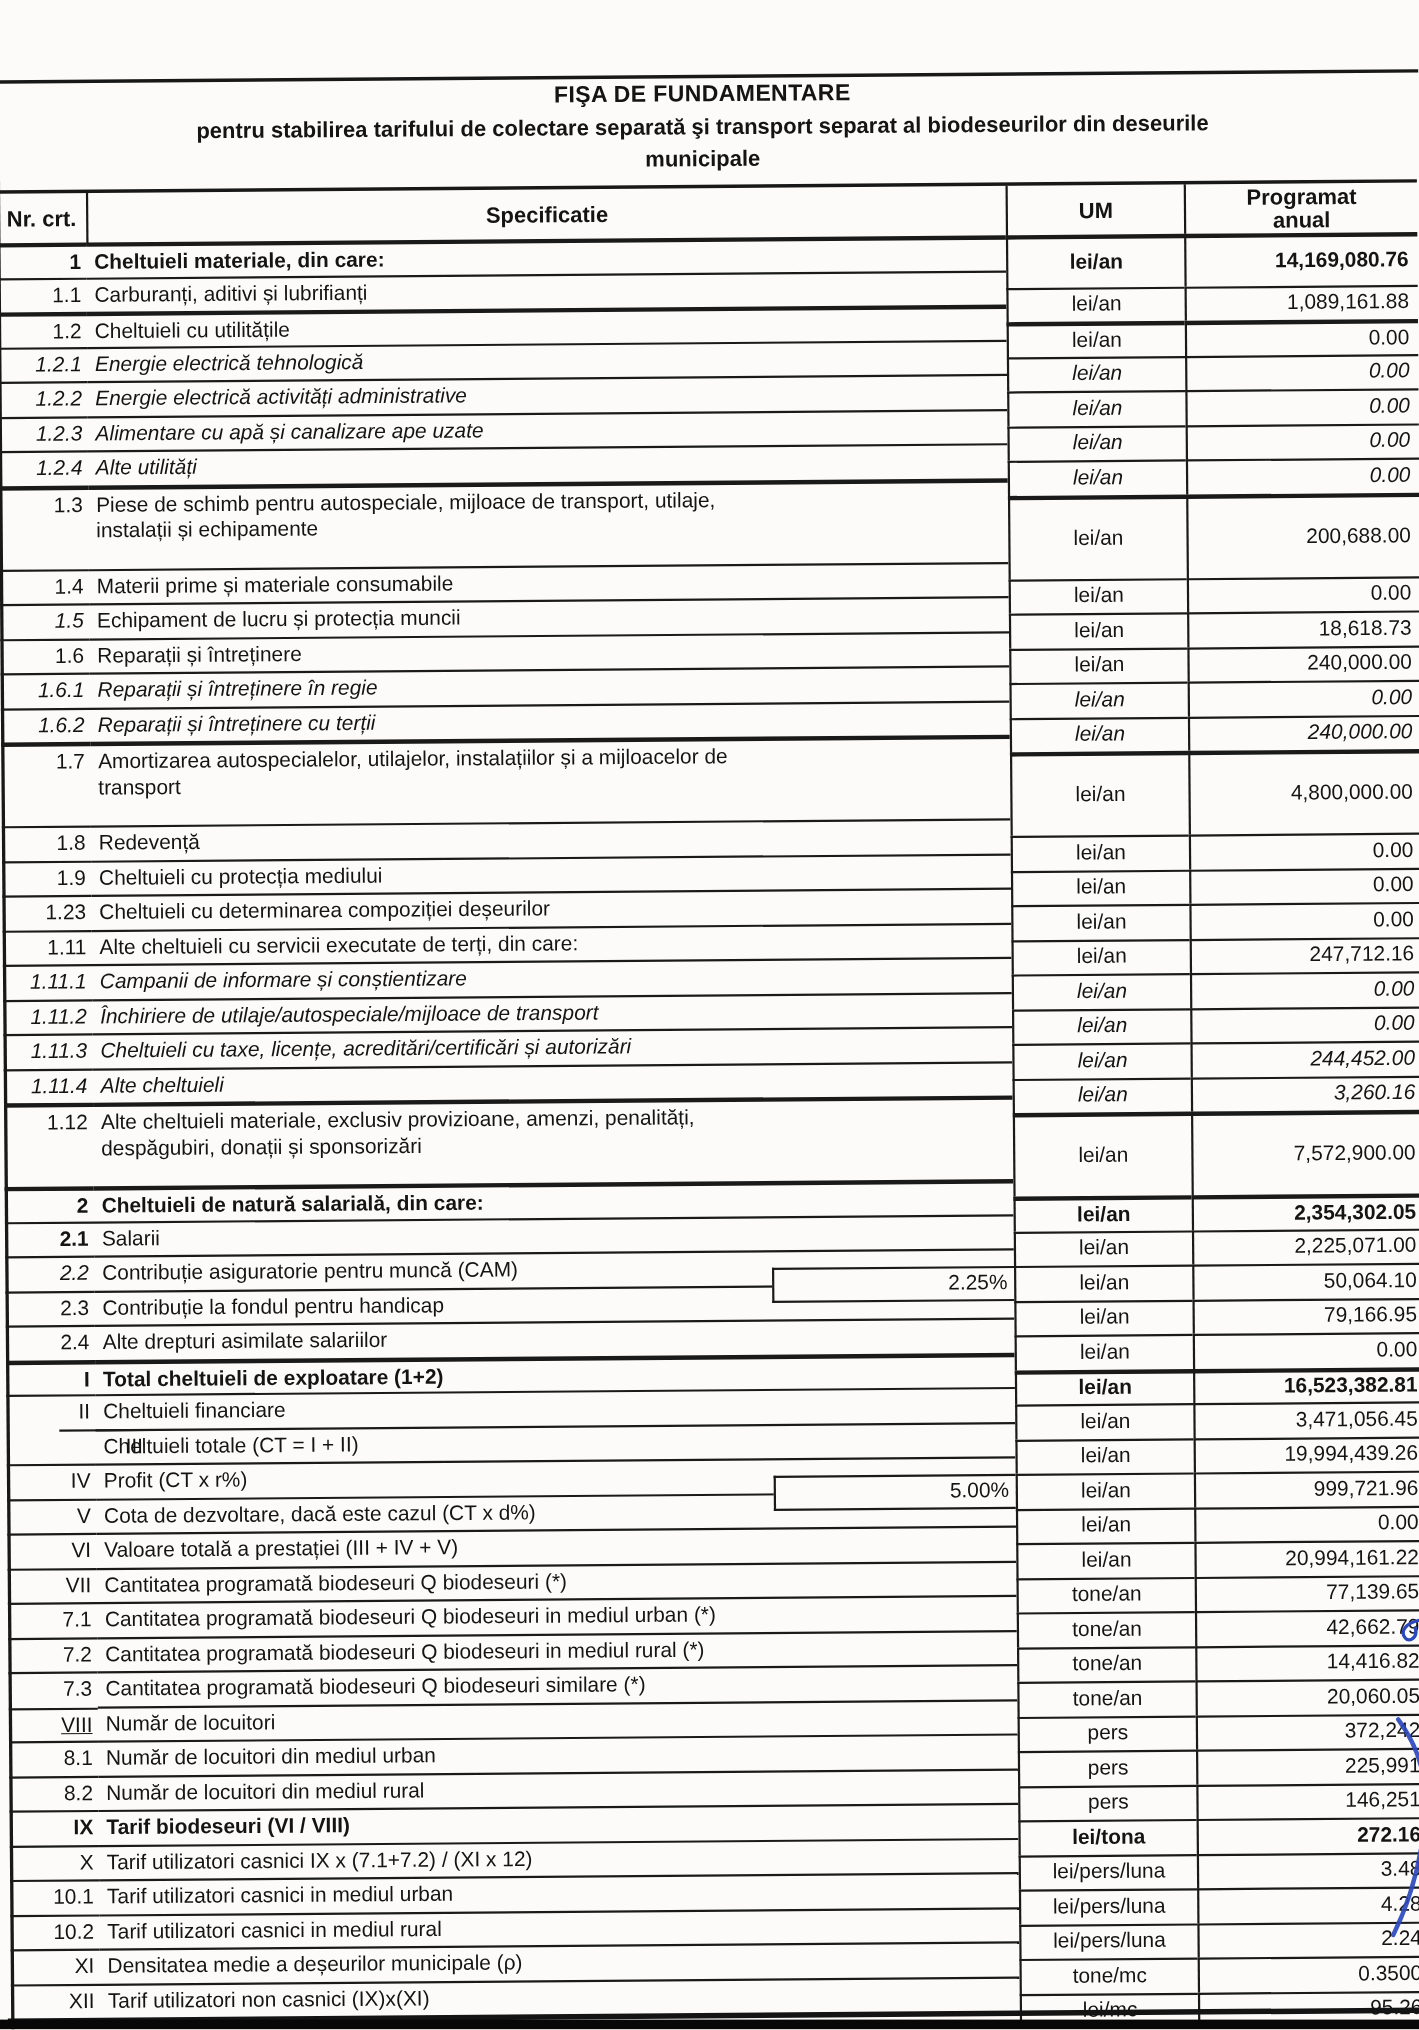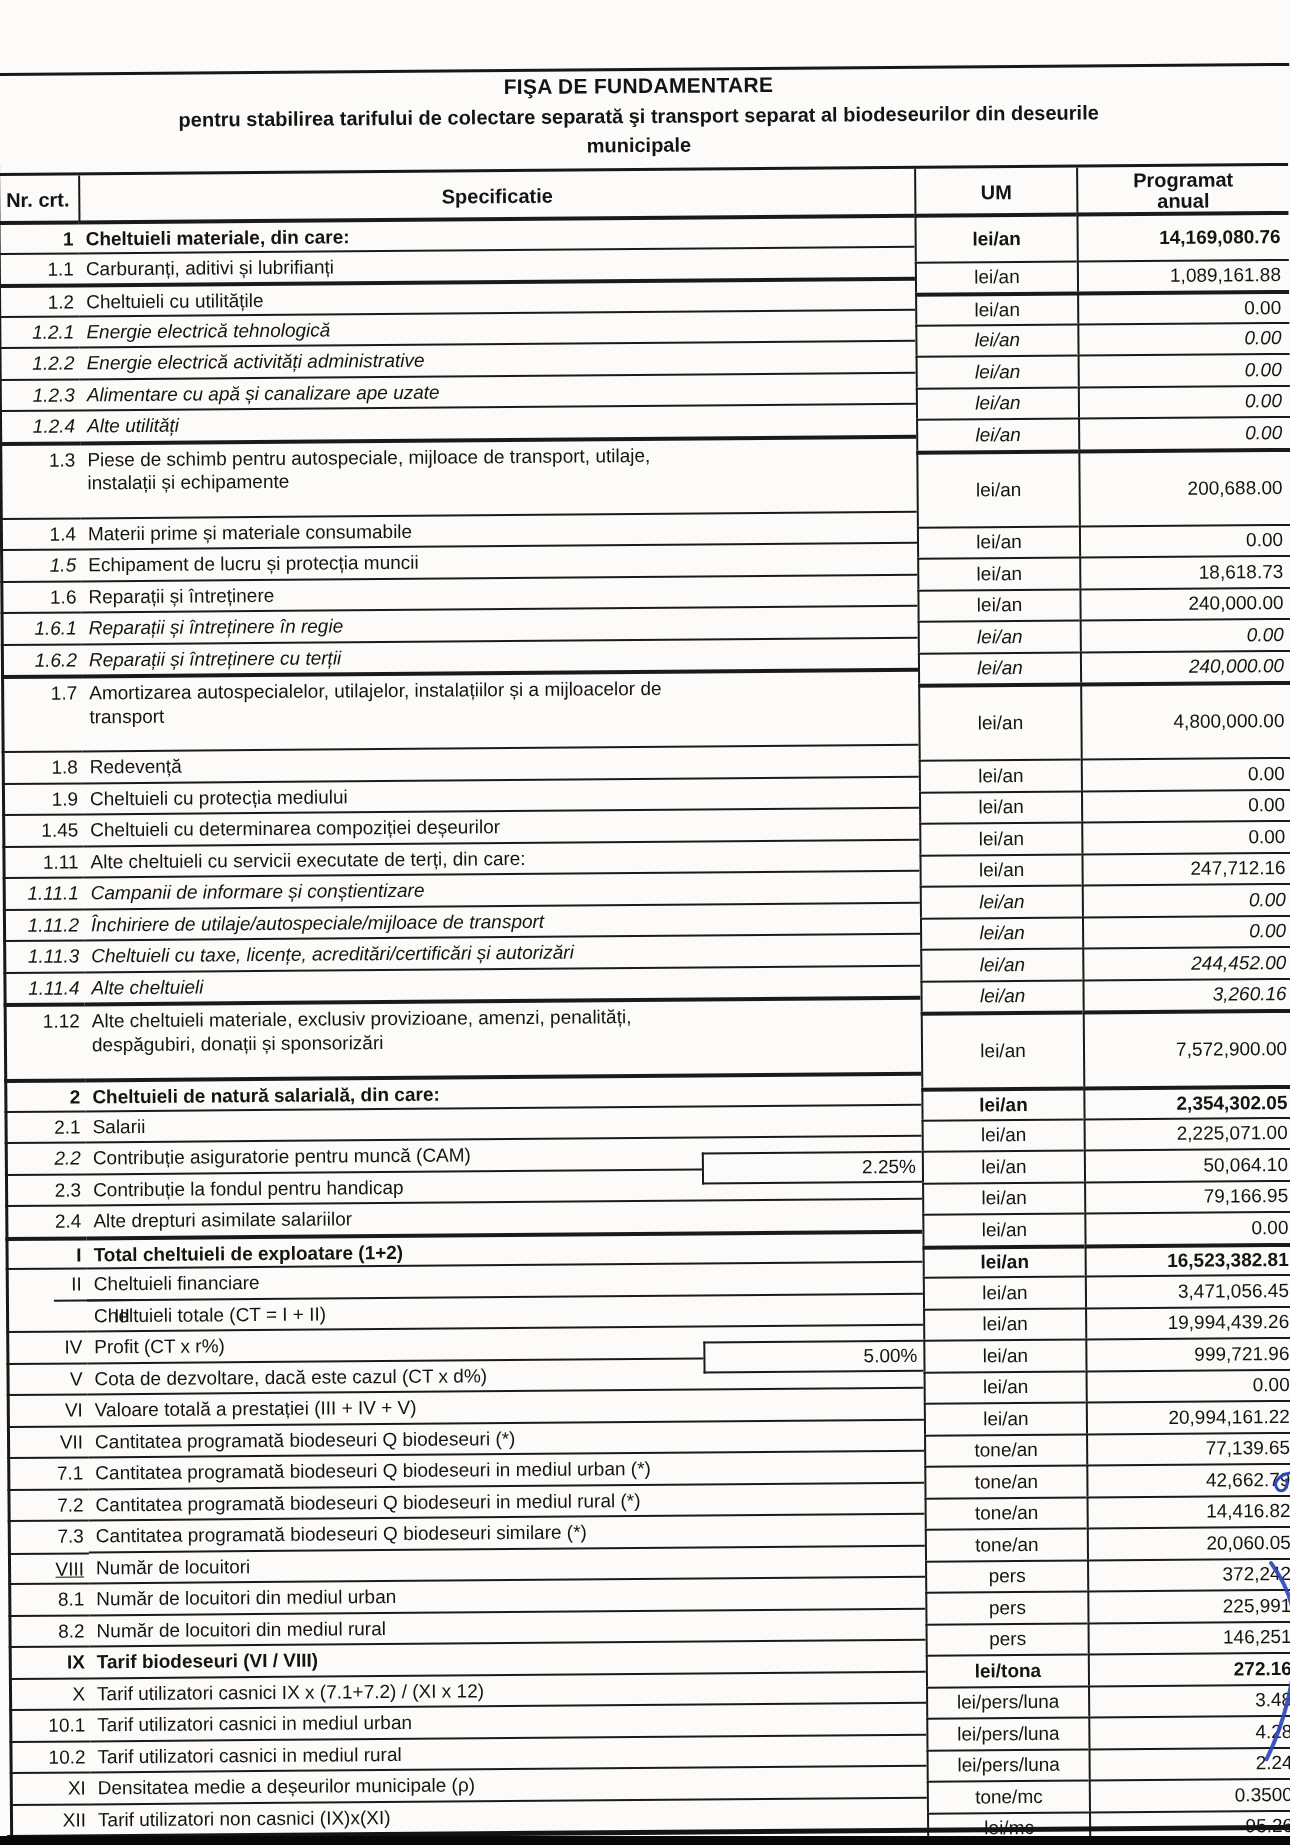--- a/index.html
+++ b/index.html
@@ -118,21 +118,21 @@
         <div class="cell off um th" style="left: 920px; top: 686px; width: 162px; height: 76px;">lei/an</div>
         <div class="cell off val th" style="left: 1082px; top: 686px; width: 212px; height: 76px;">4,800,000.00</div>
         <div class="cell lbl nr" style="left: 3px; top: 746px; width: 81px; height: 31.5px;">1.8</div>
         <div class="cell lbl sp" style="left: 84px; top: 746px; width: 836px; height: 31.5px;">Redevență</div>
         <div class="cell off um" style="left: 920px; top: 762px; width: 162px; height: 31.5px;">lei/an</div>
         <div class="cell off val" style="left: 1082px; top: 762px; width: 212px; height: 31.5px;">0.00</div>
         <div class="cell lbl nr" style="left: 3px; top: 777.5px; width: 81px; height: 31.5px;">1.9</div>
         <div class="cell lbl sp" style="left: 84px; top: 777.5px; width: 836px; height: 31.5px;">Cheltuieli cu protecția mediului</div>
         <div class="cell off um" style="left: 920px; top: 793.5px; width: 162px; height: 31.5px;">lei/an</div>
         <div class="cell off val" style="left: 1082px; top: 793.5px; width: 212px; height: 31.5px;">0.00</div>
-        <div class="cell lbl nr" style="left: 3px; top: 809px; width: 81px; height: 31.5px;">1.45</div>
+        <div class="cell lbl nr" style="left: 3px; top: 809px; width: 81px; height: 31.5px;">1.23</div>
         <div class="cell lbl sp" style="left: 84px; top: 809px; width: 836px; height: 31.5px;">Cheltuieli cu determinarea compoziției deșeurilor</div>
         <div class="cell off um" style="left: 920px; top: 825px; width: 162px; height: 31.5px;">lei/an</div>
         <div class="cell off val" style="left: 1082px; top: 825px; width: 212px; height: 31.5px;">0.00</div>
         <div class="cell lbl nr" style="left: 3px; top: 840.5px; width: 81px; height: 31.5px;">1.11</div>
         <div class="cell lbl sp" style="left: 84px; top: 840.5px; width: 836px; height: 31.5px;">Alte cheltuieli cu servicii executate de terți, din care:</div>
         <div class="cell off um" style="left: 920px; top: 856.5px; width: 162px; height: 31.5px;">lei/an</div>
         <div class="cell off val" style="left: 1082px; top: 856.5px; width: 212px; height: 31.5px;">247,712.16</div>
         <div class="cell lbl nr i" style="left: 3px; top: 872px; width: 81px; height: 31.5px;">1.11.1</div>
         <div class="cell lbl sp i" style="left: 84px; top: 872px; width: 836px; height: 31.5px;">Campanii de informare și conștientizare</div>
         <div class="cell off um i" style="left: 920px; top: 888px; width: 162px; height: 31.5px;">lei/an</div>
@@ -151,21 +151,21 @@
         <div class="cell off val i" style="left: 1082px; top: 982.5px; width: 212px; height: 31.5px;">3,260.16</div>
         <div class="cell lbl nr th" style="left: 3px; top: 998px; width: 81px; height: 76px;">1.12</div>
         <div class="cell lbl sp th" style="left: 84px; top: 998px; width: 836px; height: 76px;">Alte cheltuieli materiale, exclusiv provizioane, amenzi, penalități,
 despăgubiri, donații și sponsorizări</div>
         <div class="cell off um th" style="left: 920px; top: 1014px; width: 162px; height: 76px;">lei/an</div>
         <div class="cell off val th" style="left: 1082px; top: 1014px; width: 212px; height: 76px;">7,572,900.00</div>
         <div class="cell lbl nr b th" style="left: 3px; top: 1074px; width: 81px; height: 31.5px;">2</div>
         <div class="cell lbl sp b th" style="left: 84px; top: 1074px; width: 836px; height: 31.5px;">Cheltuieli de natură salarială, din care:</div>
         <div class="cell off um b th" style="left: 920px; top: 1090px; width: 162px; height: 31.5px;">lei/an</div>
         <div class="cell off val b th" style="left: 1082px; top: 1090px; width: 212px; height: 31.5px;">2,354,302.05</div>
-        <div class="cell lbl nr" style="left: 3px; top: 1105.5px; width: 81px; height: 31.5px;">2.1</div>
+        <div class="cell lbl nr" style="left: 3px; top: 1105.5px; width: 81px; height: 31.5px; font-weight: bold;">2.1</div>
         <div class="cell lbl sp" style="left: 84px; top: 1105.5px; width: 836px; height: 31.5px;">Salarii</div>
         <div class="cell off um" style="left: 920px; top: 1121.5px; width: 162px; height: 31.5px;">lei/an</div>
         <div class="cell off val" style="left: 1082px; top: 1121.5px; width: 212px; height: 31.5px;">2,225,071.00</div>
         <div class="cell lbl nr" style="left: 3px; top: 1137px; width: 81px; height: 31.5px; font-style: italic;">2.2</div>
         <div class="cell lbl sp" style="left: 84px; top: 1137px; width: 836px; height: 31.5px;">Contribuție asiguratorie pentru muncă (CAM)</div>
         <div class="cell pct" style="left: 700px; top: 1153px; width: 220px; height: 31.5px;">2.25%</div>
         <div class="cell off um" style="left: 920px; top: 1153px; width: 162px; height: 31.5px;">lei/an</div>
         <div class="cell off val" style="left: 1082px; top: 1153px; width: 212px; height: 31.5px;">50,064.10</div>
         <div class="cell lbl nr" style="left: 3px; top: 1168.5px; width: 81px; height: 31.5px;">2.3</div>
         <div class="cell lbl sp" style="left: 84px; top: 1168.5px; width: 836px; height: 31.5px;">Contribuție la fondul pentru handicap</div>

